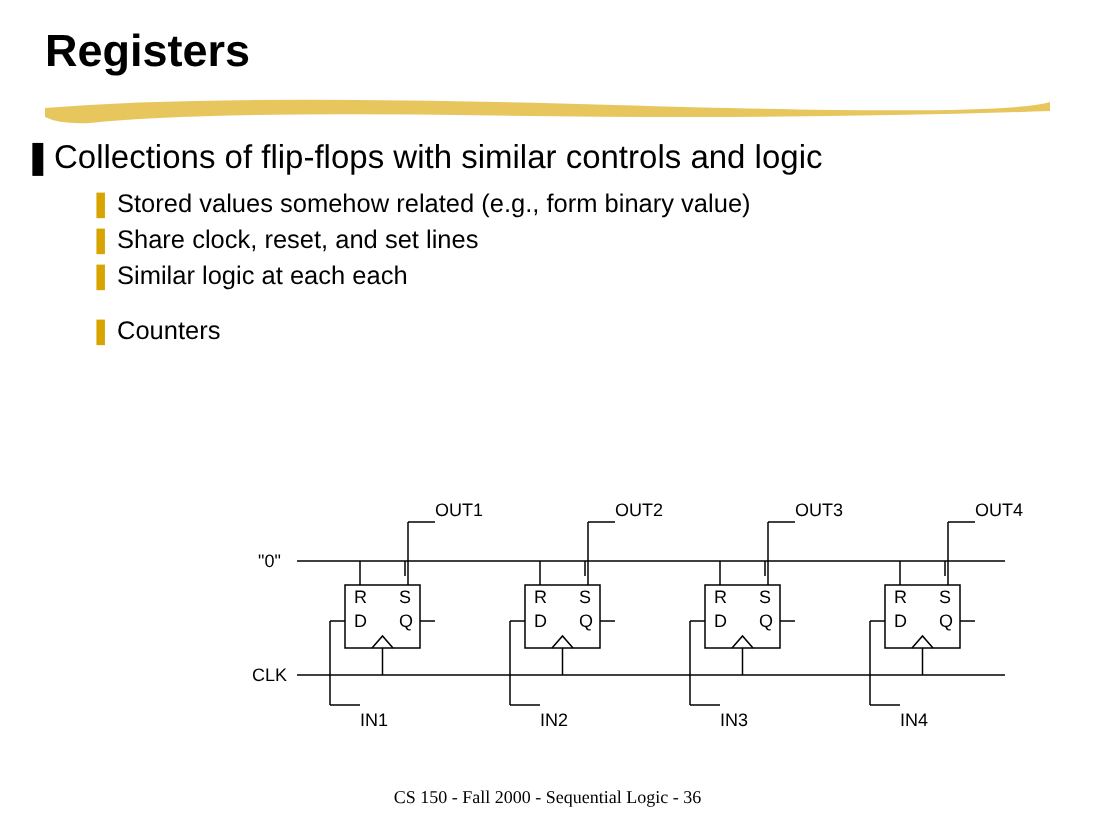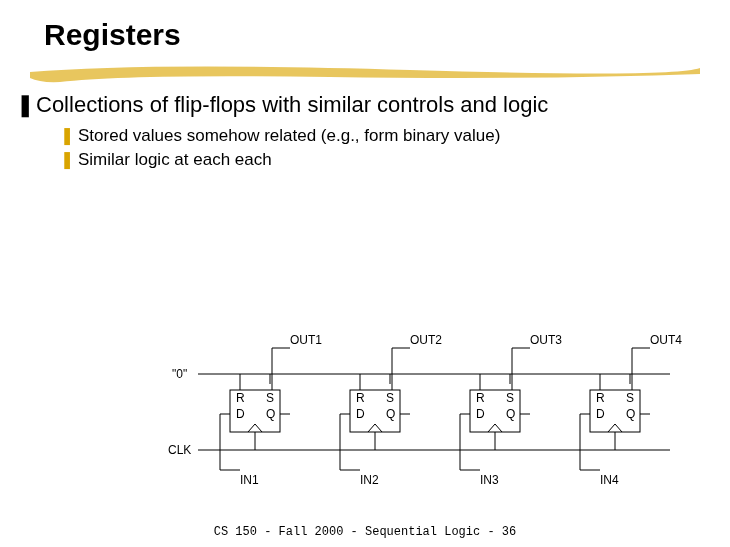--- a/index.html
+++ b/index.html
@@ -8,21 +8,21 @@
     height: 547px;
     background: #fff;
     font-family: "Comic Sans MS", "Chalkboard", cursive, sans-serif;
     color: #000;
     position: relative;
     overflow: hidden;
   }
   .title {
     font-size: 30px;
     font-weight: bold;
-    padding: 18px 0 0 44px;
+    padding: 18px 0 0 30px;
   }
   .underline {
     position: absolute;
     left: 30px;
     top: 60px;
     width: 670px;
     height: 30px;
   }
   .content {
     padding: 40px 30px 0 16px;
@@ -58,21 +58,21 @@
     left: 140px;
     top: 330px;
     width: 560px;
     height: 170px;
   }
   .footer {
     position: absolute;
     bottom: 8px;
     width: 100%;
     text-align: center;
-    font-family: Liberation Mono, monospace;
+    font-family: Liberation Serif, serif;
     font-size: 12px;
     color: #000;
   }
   .out-label, .in-label, .zero-label, .clk-label, .pin-label {
     font-family: Arial, sans-serif;
     font-size: 12px;
   }
 </style>
 </head>
 <body>
@@ -83,24 +83,26 @@
   <path d="M 0 12 Q 120 2, 380 10 T 670 8 L 670 14 Q 500 20, 300 17 T 30 22 Q 10 23, 0 18 Z" fill="#e6c04d" opacity="0.9"></path>
 </svg>
 
 <div class="content">
 
   <div class="main-item">
     <span class="bullet-z">❚</span><span>Collections of flip-flops with similar controls and logic</span>
   </div>
   <div class="sub-list">
     <div class="sub-item"><span class="bullet-y">❚</span><span>Stored values somehow related (e.g., form binary value)</span></div>
+    <div class="sub-item"><span class="bullet-y">❚</span><span>Share clock, reset, and set lines</span></div>
     <div class="sub-item"><span class="bullet-y">❚</span><span>Similar logic at each each</span></div>
   </div>
 
   <div class="sub-list">
+    <div class="sub-item"><span class="bullet-y">❚</span><span>Counters</span></div>
   </div>
 </div>
 
 <svg class="diagram" viewBox="0 0 560 170">
 
   <g stroke="#000" stroke-width="1" fill="none">
 
     <rect x="90" y="60" width="50" height="42"></rect>
     <rect x="210" y="60" width="50" height="42"></rect>
     <rect x="330" y="60" width="50" height="42"></rect>

